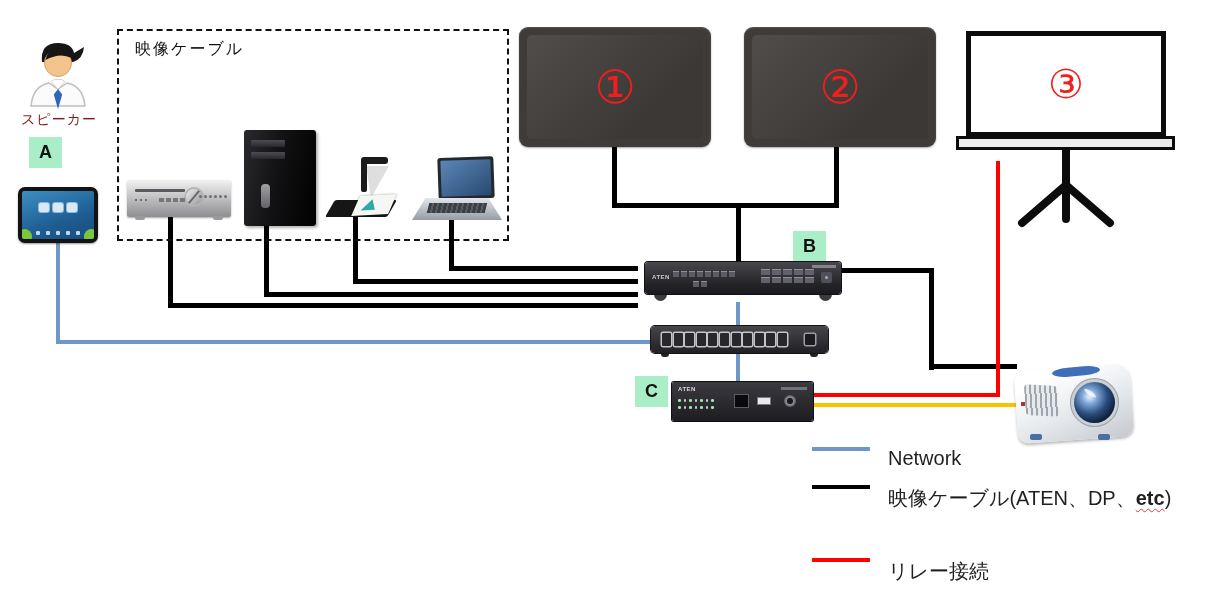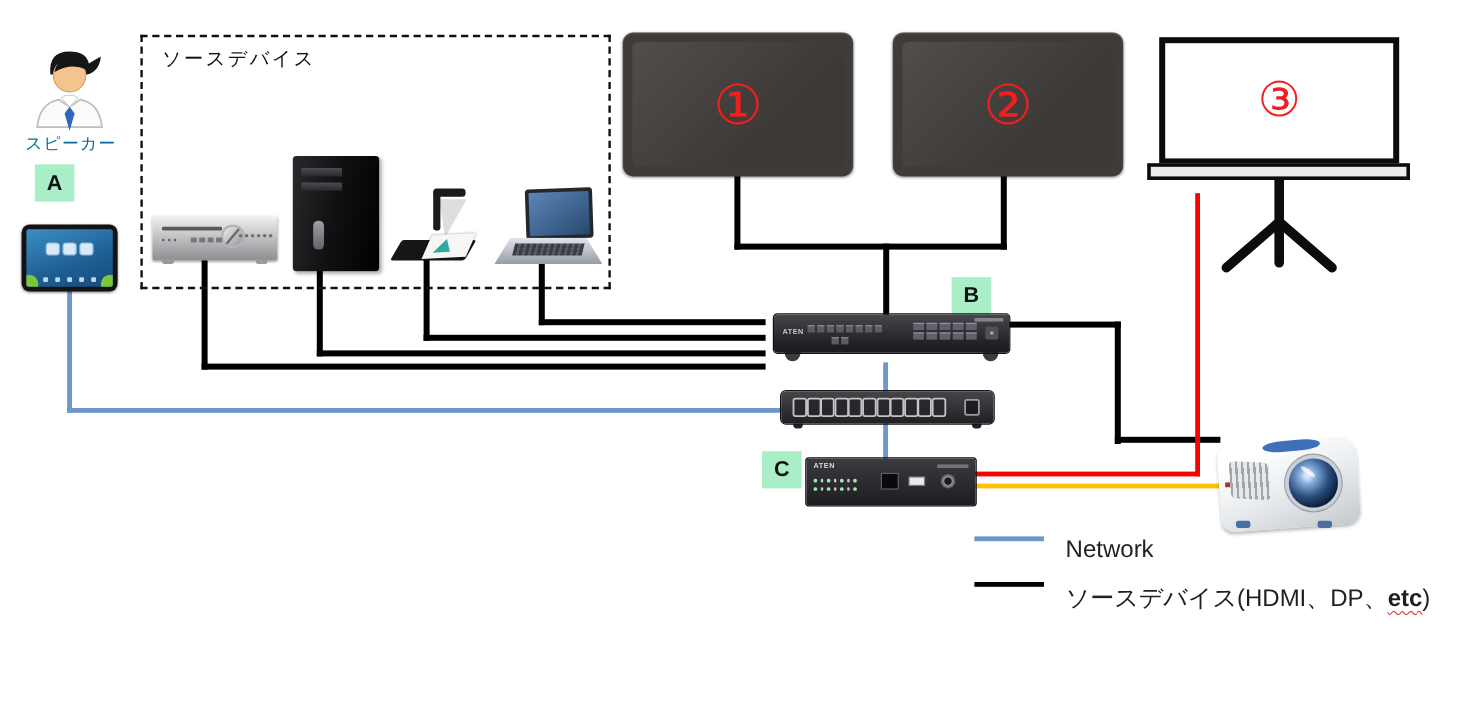--- a/index.html
+++ b/index.html
@@ -11,21 +11,21 @@
   .video{background:var(--video,#000);}
   .net{background:var(--network,#6E96C8);}
   .relay{background:var(--relay,#F00);}
   .serial{background:var(--serial,#FFC000);}
   .v5{width:5px;} .h5{height:5px;} .v4{width:4px;} .h4{height:4px;}
 
   
   .badge{position:absolute;width:33px;height:31px;background:var(--badge-bg,#A9EEC6);
          display:flex;align-items:center;justify-content:center;
          font-size:18px;font-weight:bold;color:#111;}
-  .jp-label{position:absolute;color:#0369a1;}
+  .jp-label{position:absolute;color:#7f1d1d;}
   .dashed-box{position:absolute;left:117px;top:29px;width:388px;height:208px;
               border:2px dashed #111;}
   .dashed-box .box-title{position:absolute;left:16px;top:8px;font-size:16px;letter-spacing:2px;color:#111;}
 
   
   .display{position:absolute;width:192px;height:120px;background:#3F3B39;border-radius:9px;
            box-shadow:inset 0 1px 2px rgba(255,255,255,.15), 0 1px 2px rgba(0,0,0,.35);
            display:flex;align-items:center;justify-content:center;}
   .display .panel{position:absolute;inset:8px;border-radius:5px;
            background:linear-gradient(135deg,#514D4A,#3C3836 70%);}
@@ -216,21 +216,21 @@
           <i></i>
           <i></i>
           <i></i>
         </div>
       <div class="tab-corner l"></div>
       <div class="tab-corner r"></div>
     </div>
   </div>
 
   <div class="dashed-box">
-    <div class="box-title">ソースデバイス</div>
+    <div class="box-title">映像ケーブル</div>
   </div>
 
   <div class="amp">
     <div class="amp-slot"></div>
     <div class="amp-knob">
         <i></i>
       </div>
     <div class="amp-btns">
         <i></i>
         <i></i>
@@ -393,16 +393,20 @@
     <div class="proj-foot" style="left:14px"></div>
     <div class="proj-foot" style="right:22px"></div>
   </div>
 
   <div class="legend-row" style="top:447px">
     <div class="legend-swatch net"></div>
     <div class="legend-label">Network</div>
   </div>
   <div class="legend-row" style="top:485px">
     <div class="legend-swatch video"></div>
-    <div class="legend-label"><span>ソースデバイス(HDMI、DP、</span><span class="wavy">etc</span><span>)</span></div>
+    <div class="legend-label"><span>映像ケーブル(ATEN、DP、</span><span class="wavy">etc</span><span>)</span></div>
+  </div>
+  <div class="legend-row" style="top:558px">
+    <div class="legend-swatch relay"></div>
+    <div class="legend-label">リレー接続</div>
   </div>
 
 </div>
 
 </body></html>

